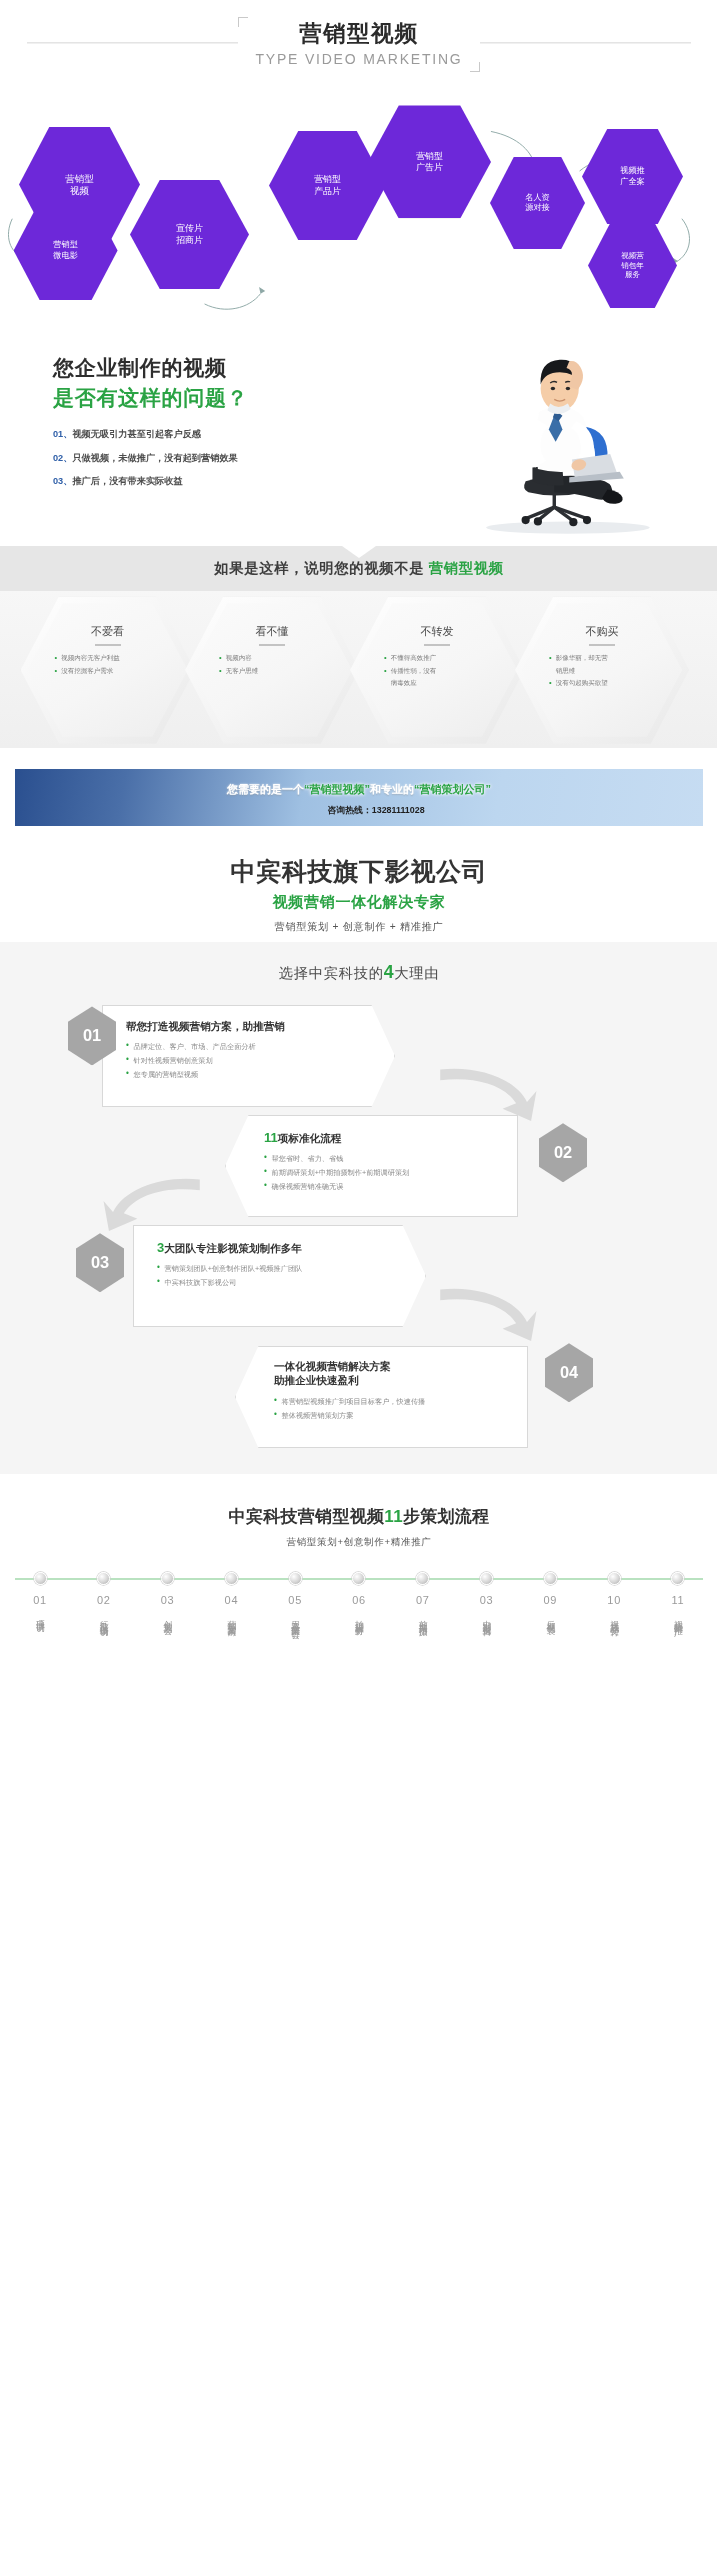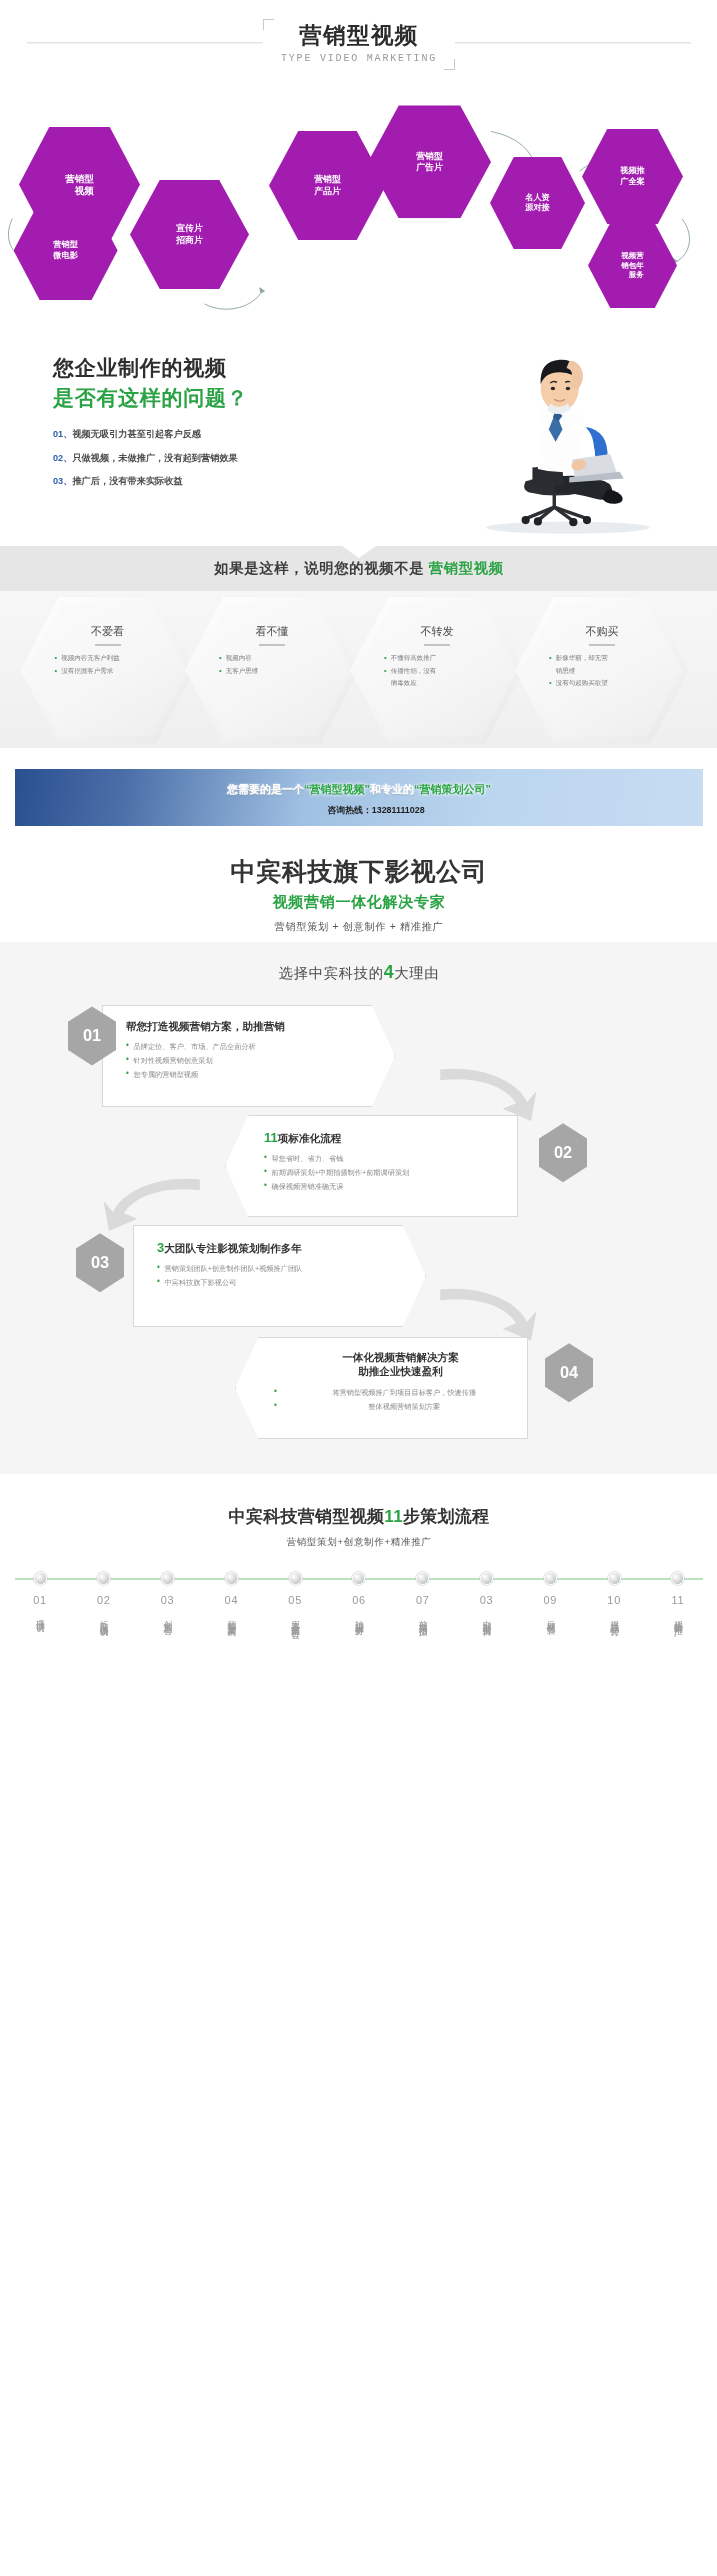--- a/index.html
+++ b/index.html
@@ -50,45 +50,45 @@
     border-bottom: 0.7px solid #c9c9c9;
   }
   .header-title {
     font-size: 22.5px;
     font-weight: bold;
     color: #2b2b2b;
     letter-spacing: 1.4px;
     line-height: 1.15;
   }
   .header-sub {
-    font-family: Liberation Mono, monospace;
-    font-size: 10px;
+    font-family: Liberation Sans, sans-serif;
+    font-size: 14px;
     color: #9a9a9a;
     letter-spacing: 1.8px;
     margin-top: 4px;
   }
 
   
   .hexcloud {
     position: relative;
     height: 239px;
     background: #fff;
   }
   .hex {
     position: absolute;
-    background: #a21caf;
+    background: #6d28d9;
     color: #fff;
     display: flex;
     align-items: center;
     justify-content: center;
-    text-align: right;
+    text-align: center;
     line-height: 1.25;
     clip-path: polygon(25% 0%, 75% 0%, 100% 50%, 75% 100%, 25% 100%, 0% 50%);
     filter: drop-shadow(1.4px 2px 3.4px rgba(0,0,0,0.14));
-    font-weight: 700;
+    font-weight: 400;
   }
   .hex span { display: block; padding: 0 4.1px; }
   .arrow-svg { position: absolute; top: 0; left: 0; pointer-events: none; }
 
   
   .hero {
     position: relative;
     height: 218px;
     background: #ffffff;
     overflow: hidden;
@@ -467,21 +467,21 @@
             <path fill="#c4c4c4" d="M6,8 C60,2 116,20 134,56 L148,40 L140,84 L98,66 L118,58 C100,30 56,18 6,24 Z"></path>
           </svg>
           <div class="rcard" style="left: 133px; top: 4.1px;">
             <div class="rcard-title"><span class="g">3</span>大团队专注影视策划制作多年</div>
             <div class="rcard-li">营销策划团队+创意制作团队+视频推广团队</div>
             <div class="rcard-li">中宾科技旗下影视公司</div>
           </div>
           <div class="rnum" style="left: 76px; top: 12.3px;">03</div>
         </div>
         <div class="rrow">
-          <div class="rcard flip" style="left: 235px; top: 6px; text-align: center;">
+          <div class="rcard flip" style="left: 235px; top: 15px;">
             <div class="rcard-title">一体化视频营销解决方案<br>助推企业快速盈利</div>
             <div class="rcard-li">将营销型视频推广到项目目标客户，快速传播</div>
             <div class="rcard-li">整体视频营销策划方案</div>
           </div>
           <div class="rnum" style="left: 545px; top: 12.3px;">04</div>
         </div>
       </div>
   </div>
 
   <div class="steps">

